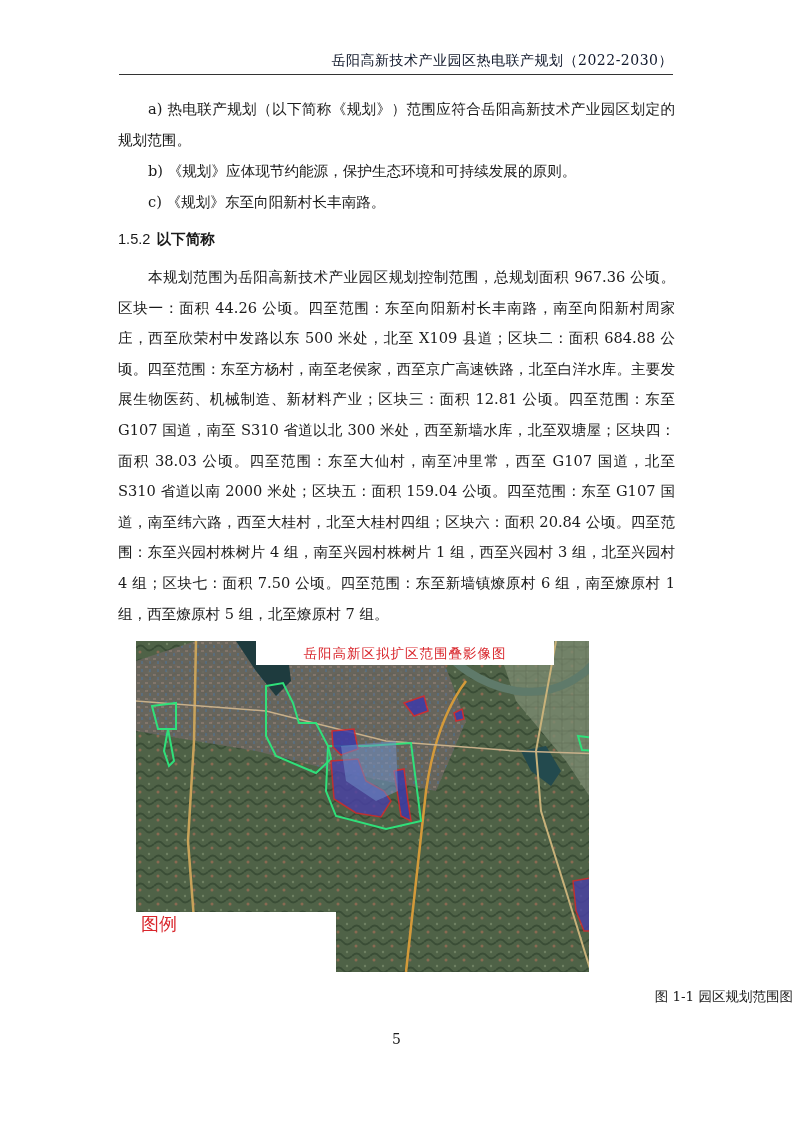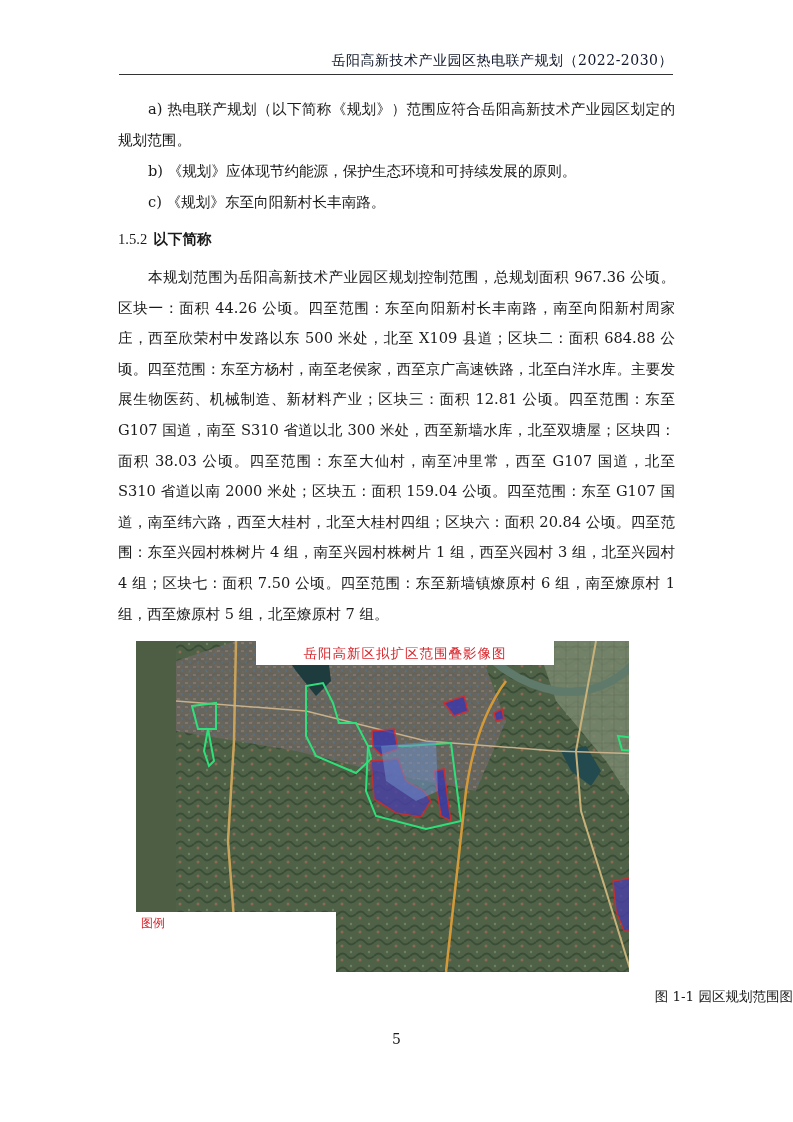--- a/index.html
+++ b/index.html
@@ -3,27 +3,27 @@
 <meta charset="utf-8">
 <style>
   html, body { margin: 0; padding: 0; background: #ffffff; }
   body { width: 793px; height: 1122px; position: relative; overflow: hidden;
          font-family: "DejaVu Serif", "Liberation Serif", serif; color: #1a1a1a; }
   .header-title { position: absolute; right: 120px; top: 52px; font-size: 14px; letter-spacing: 0.5px; color: #0f172a; }
   .header-rule { position: absolute; left: 119px; right: 120px; top: 74px; height: 0; border-top: 1.5px solid #333; }
   .para { position: absolute; left: 118px; width: 557px; font-size: 14.6px; line-height: 30.6px; text-align: justify; }
   .para.indent { text-indent: 30px; }
   .heading { position: absolute; left: 118px; top: 230px; font-size: 14.6px; font-family: "DejaVu Sans", "Liberation Sans", sans-serif; font-weight: bold; }
-  .heading .num { font-family: Liberation Serif, serif; font-weight: normal; margin-right: 6px; }
-  .figure { position: absolute; left: 136px; top: 641px; width: 453px; height: 331px; overflow: hidden; background: #4d5e45; padding-left: 40px; }
+  .heading .num { font-family: Liberation Sans, sans-serif; font-weight: normal; margin-right: 6px; }
+  .figure { position: absolute; left: 136px; top: 641px; width: 453px; height: 331px; overflow: hidden; background: #4d5e45; }
   .figure svg { display: block; }
   .map-title { position: absolute; left: 120px; top: 0; width: 298px; height: 24px; background: #fff;
                color: #d9262c; font-size: 13.5px; text-align: center; line-height: 24px; letter-spacing: 1px; }
   .legend { position: absolute; left: 0; top: 271px; width: 200px; height: 60px; background: #fff; color: #d9262c;
-            font-size: 12px; line-height: 19px; padding: 2px 6px 0 5px; box-sizing: border-box; }
+            font-size: 18px; line-height: 19px; padding: 2px 6px 0 5px; box-sizing: border-box; }
   .caption { position: absolute; left: 0; width: 793px; text-align: right; top: 988px; font-size: 13.5px; }
   .page-number { position: absolute; left: 0; width: 793px; text-align: center; top: 1031px; font-size: 14px; }
 </style>
 </head>
 <body>
 
 <div class="header-title">岳阳高新技术产业园区热电联产规划（2022-2030）</div>
 <div class="header-rule"></div>
 
 <div class="para indent" style="top:94px;">a) 热电联产规划（以下简称《规划》）范围应符合岳阳高新技术产业园区划定的规划范围。</div>

